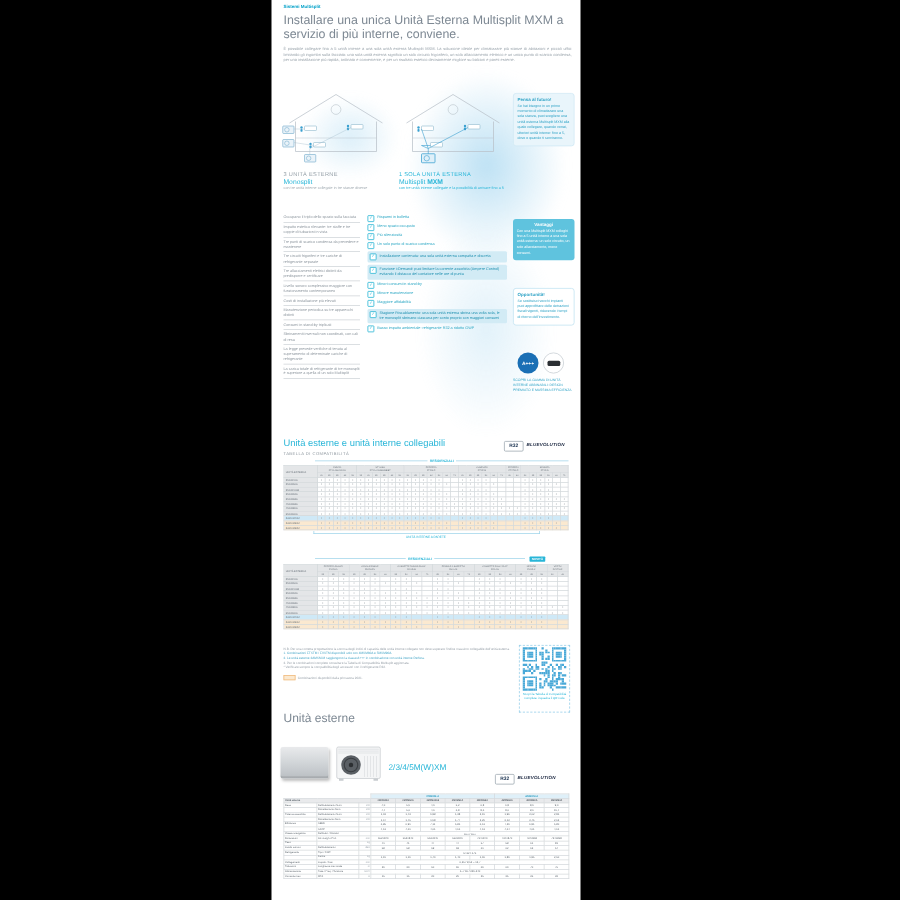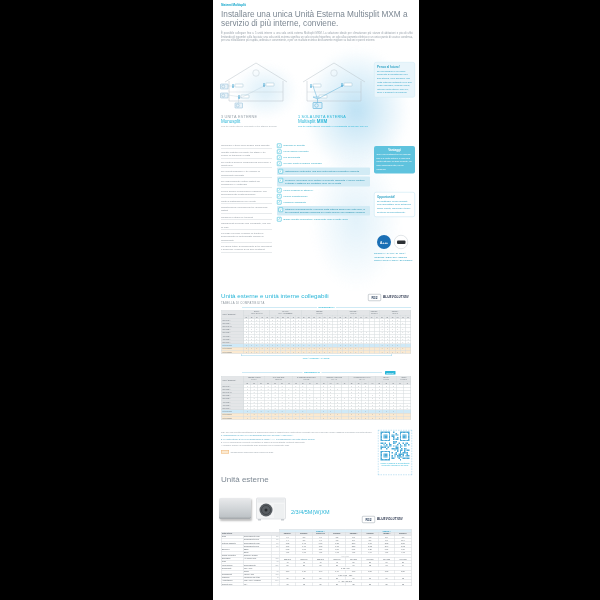--- a/index.html
+++ b/index.html
@@ -1,17 +1,17 @@
 <!DOCTYPE html>
 <html><head>
 <meta charset="utf-8">
 <style>
   html,body{margin:0;padding:0;}
   body{width:600px;height:600px;background:#000;overflow:hidden;font-family:"Liberation Sans",sans-serif;position:relative;}
-  .stage{position:absolute;left:213px;top:0;width:206px;height:600px;}
+  .stage{position:absolute;left:181px;top:0;width:206px;height:600px;}
   .page{position:absolute;left:0;top:0;width:412px;height:1200px;background:#fff;transform:scale(.5);transform-origin:0 0;}
   .abs{position:absolute;}
   
   .blob{position:absolute;border-radius:50%;filter:blur(7px);background:radial-gradient(closest-side,rgba(178,220,242,.85),rgba(178,220,242,0));}
   .blob1{left:182px;top:96px;width:210px;height:250px;}
   .blob2{left:40px;top:128px;width:130px;height:110px;opacity:.55;}
   .blob3{left:196px;top:300px;width:180px;height:280px;opacity:.45;}
   
   .kicker{left:16px;top:6px;font-size:6px;font-weight:bold;color:#00a0c8;}
   .title{left:16px;top:18px;width:384px;font-size:16.5px;line-height:1.18;color:#7d8893;font-weight:400;}

